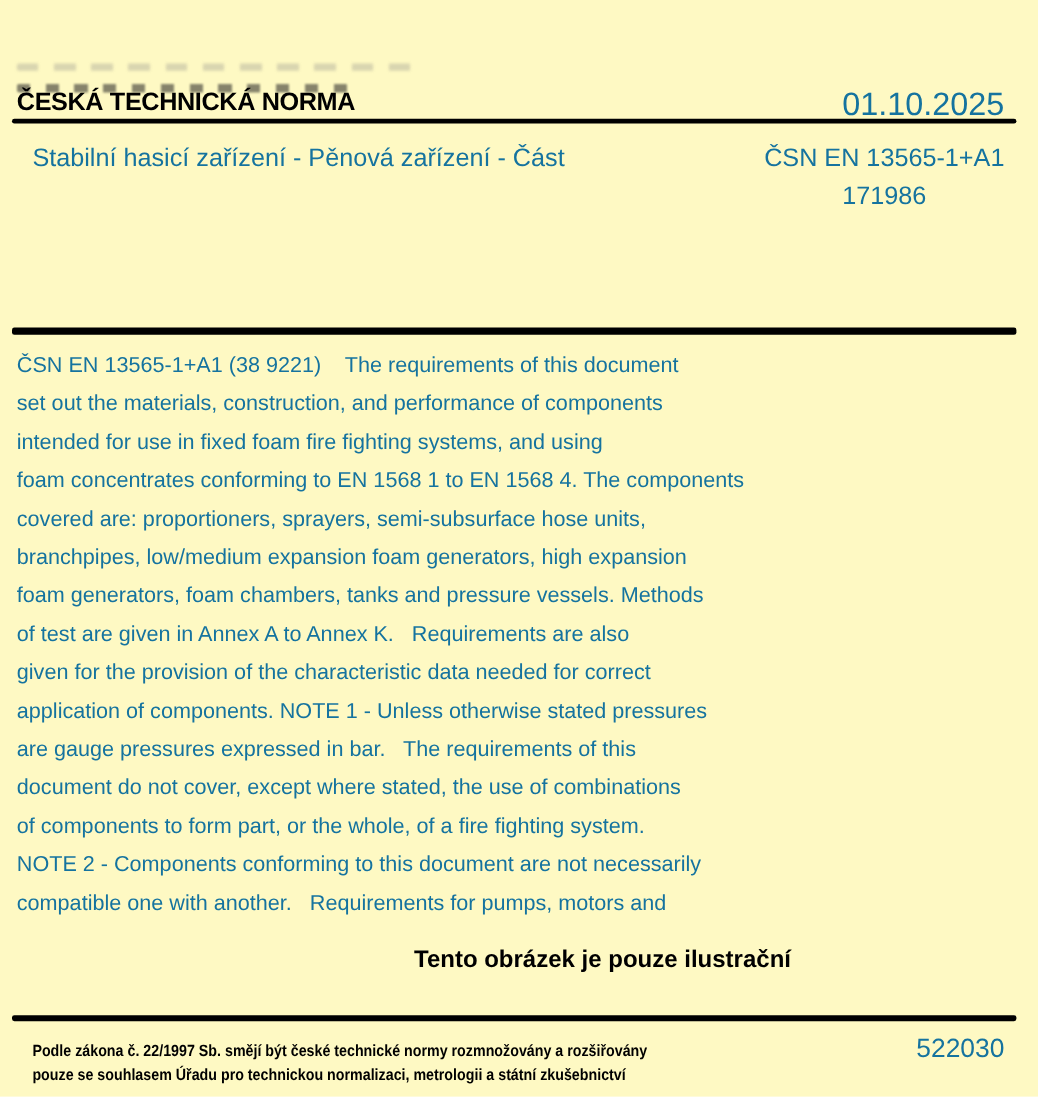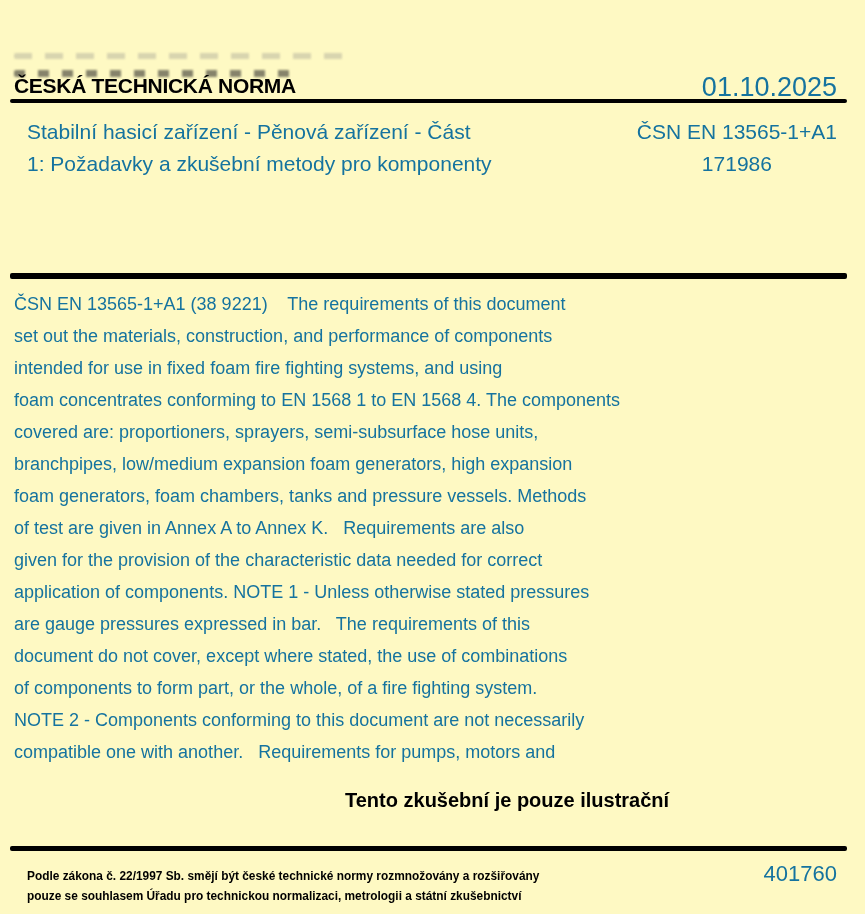--- a/index.html
+++ b/index.html
@@ -122,36 +122,35 @@
   <div class="ghost ghost-2"></div>
 
   <div class="header-title">ČESKÁ TECHNICKÁ NORMA</div>
 
   <div class="header-date">01.10.2025</div>
 
   <div class="rule rule-1"></div>
 
   <div class="subject-title">
     <div>Stabilní hasicí zařízení - Pěnová zařízení - Část</div>
-    <div>1: Požadavky a zkušební metody pro komponenty</div>
   </div>
 
   <div class="subject-refs">
     <div>ČSN EN 13565-1+A1</div>
     <div>171986</div>
   </div>
 
   <div class="rule rule-2"></div>
 
   <div class="abstract"><div>ČSN EN 13565-1+A1 (38 9221)    The requirements of this document</div><div>set out the materials, construction, and performance of components</div><div>intended for use in fixed foam fire fighting systems, and using</div><div>foam concentrates conforming to EN 1568 1 to EN 1568 4. The components</div><div>covered are: proportioners, sprayers, semi-subsurface hose units,</div><div>branchpipes, low/medium expansion foam generators, high expansion</div><div>foam generators, foam chambers, tanks and pressure vessels. Methods</div><div>of test are given in Annex A to Annex K.   Requirements are also</div><div>given for the provision of the characteristic data needed for correct</div><div>application of components. NOTE 1 - Unless otherwise stated pressures</div><div>are gauge pressures expressed in bar.   The requirements of this</div><div>document do not cover, except where stated, the use of combinations</div><div>of components to form part, or the whole, of a fire fighting system.</div><div>NOTE 2 - Components conforming to this document are not necessarily</div><div>compatible one with another.   Requirements for pumps, motors and</div></div>
 
-  <div class="note">Tento zkušební je pouze ilustrační</div>
+  <div class="note">Tento obrázek je pouze ilustrační</div>
 
   <div class="rule rule-3"></div>
 
   <div class="legal">
     <div>Podle zákona č. 22/1997 Sb. smějí být české technické normy rozmnožovány a rozšiřovány</div>
     <div>pouze se souhlasem Úřadu pro technickou normalizaci, metrologii a státní zkušebnictví</div>
   </div>
 
-  <div class="price-code">401760</div>
+  <div class="price-code">522030</div>
 
 </div>
 
 </body></html>

